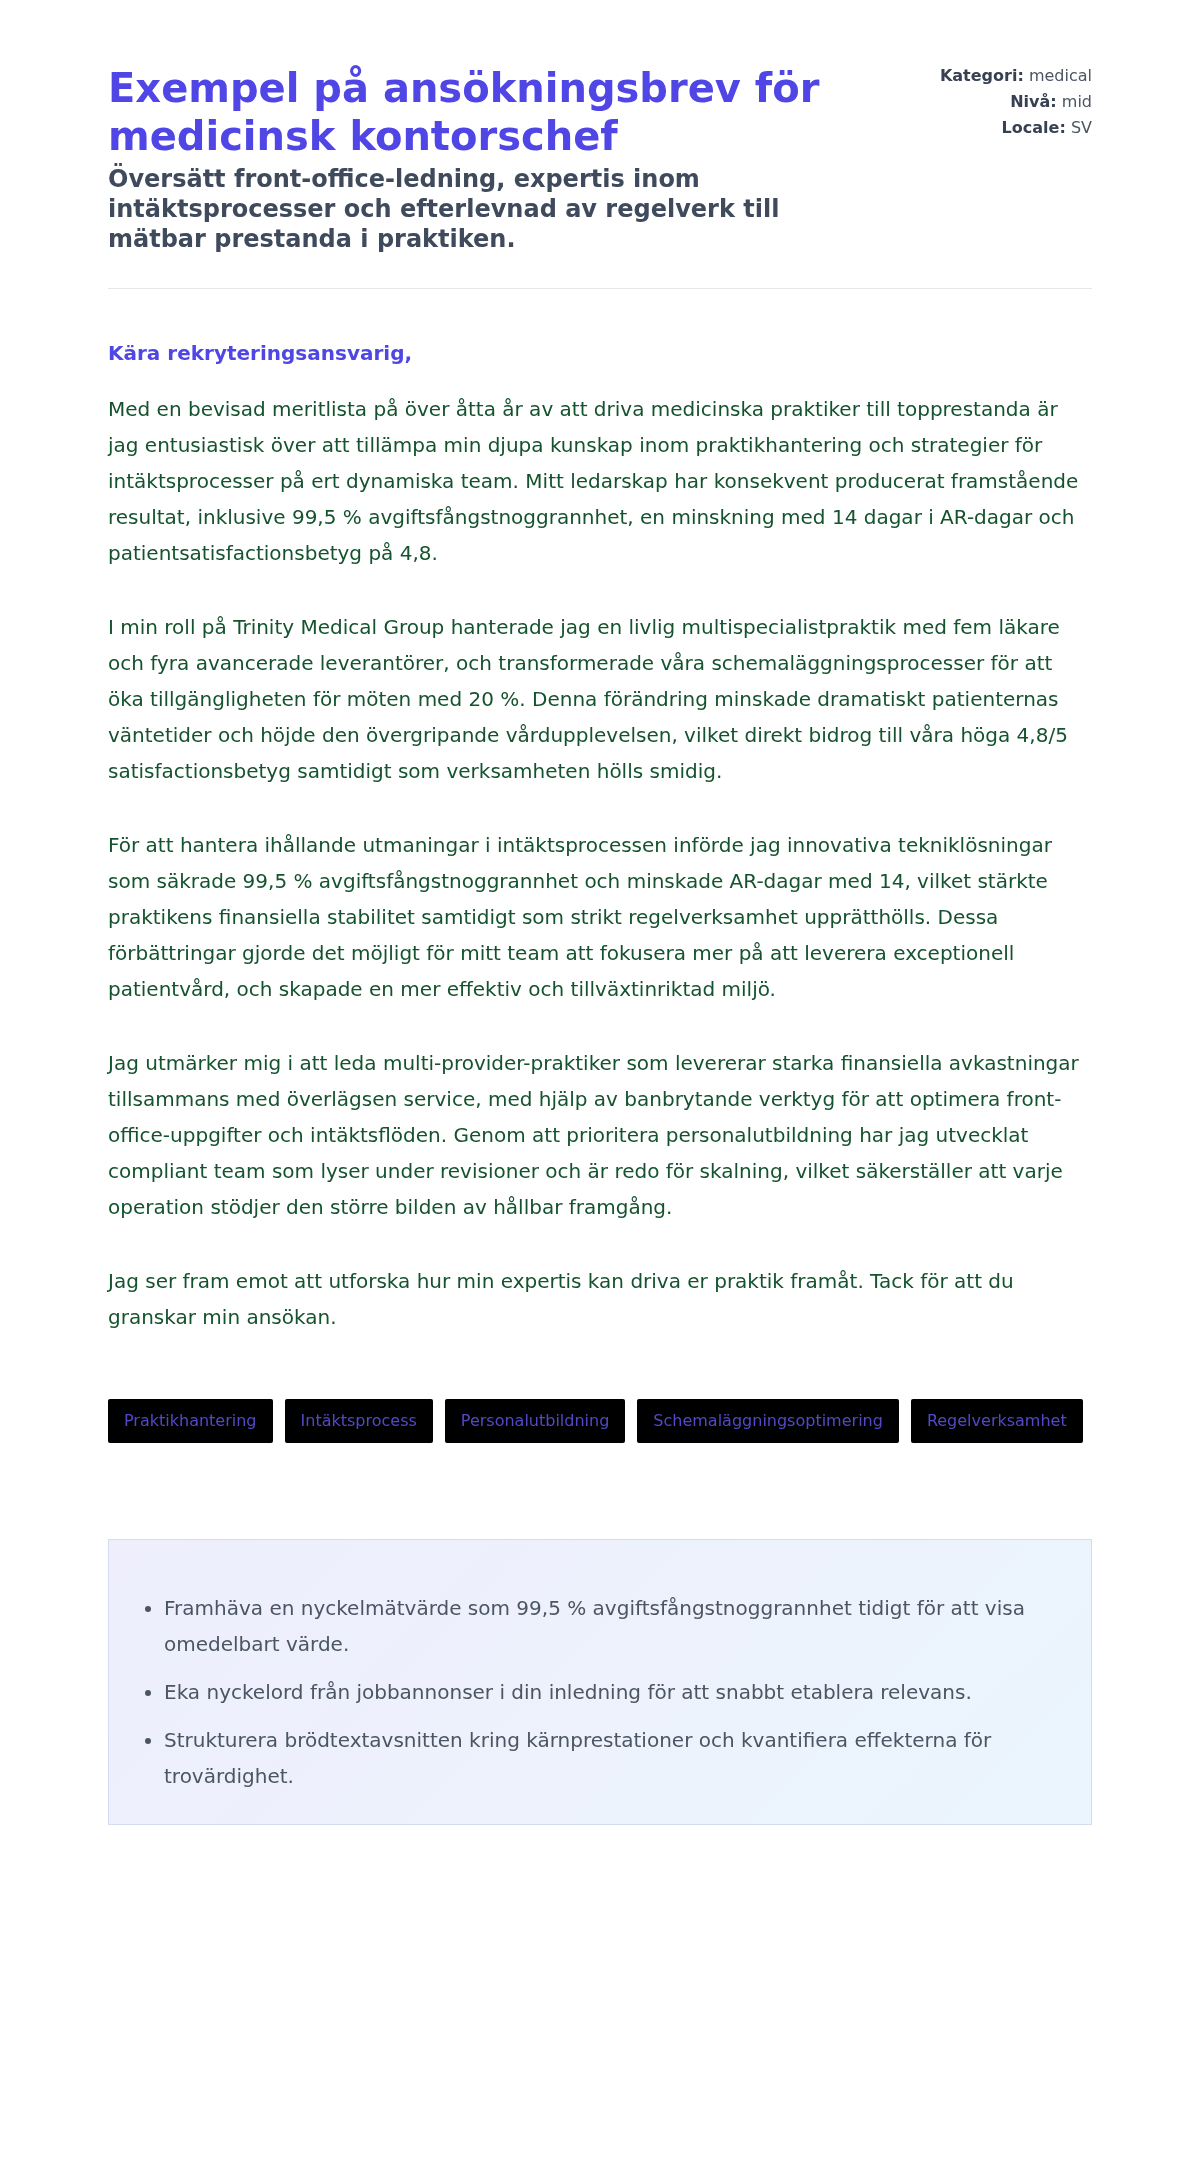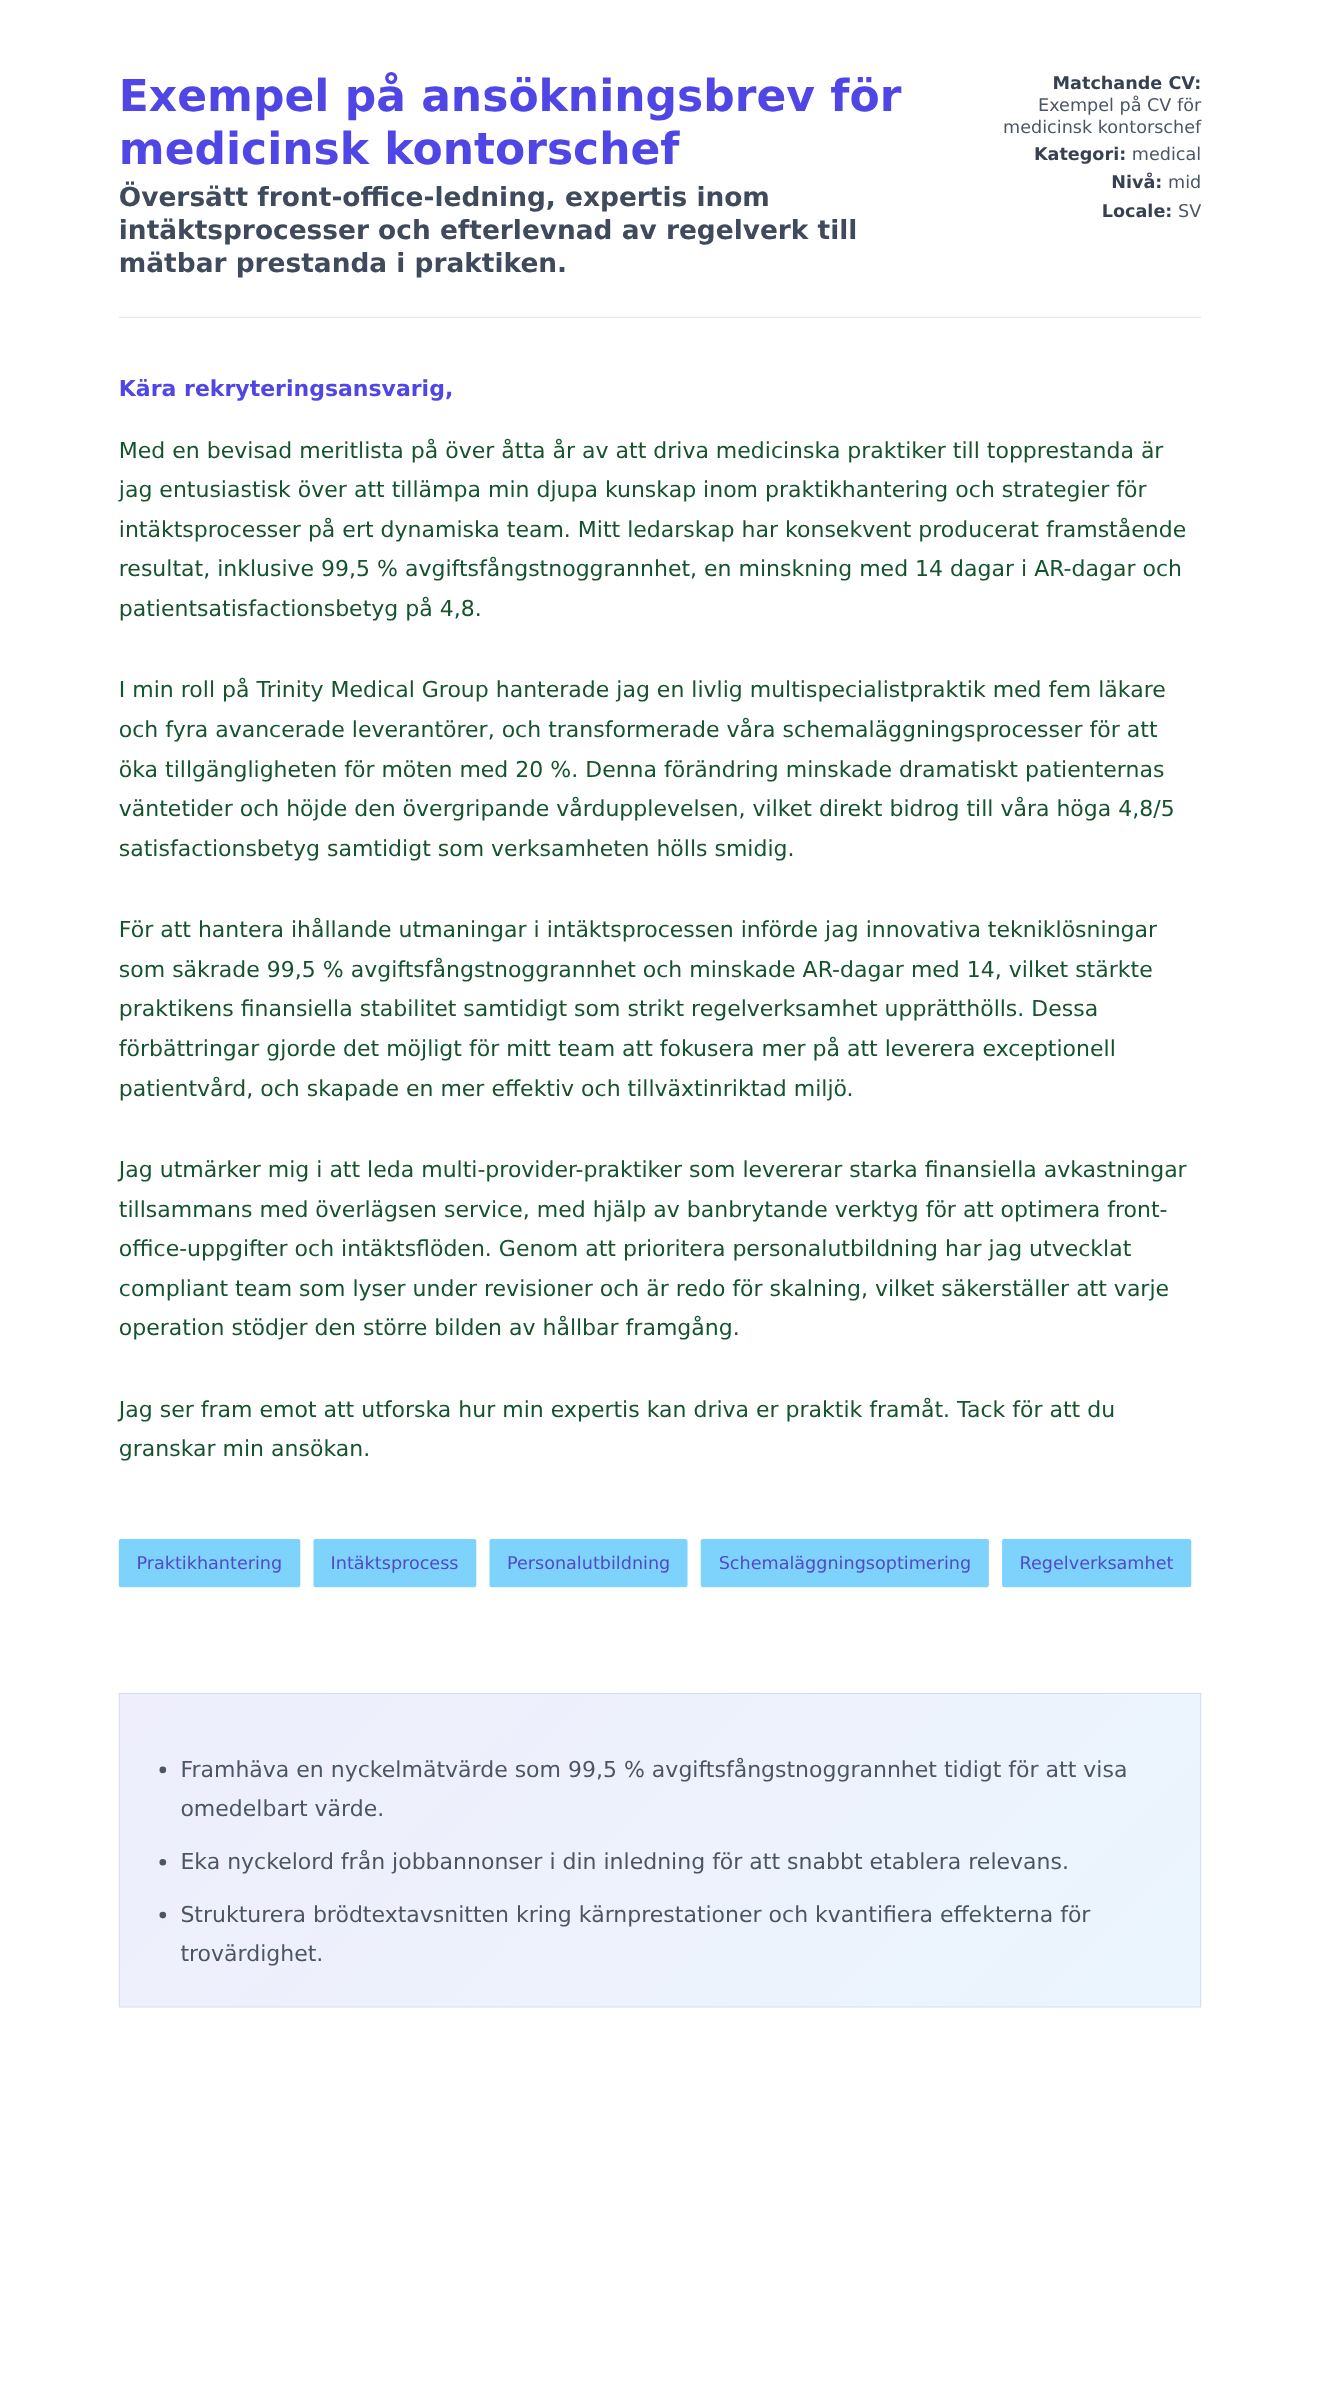--- a/index.html
+++ b/index.html
@@ -94,21 +94,21 @@
       line-height: 28px;
       color: #4b5563;
     }
     .tags {
       margin-top: 64px;
       display: flex;
       flex-wrap: wrap;
       gap: 12px 12px;
     }
     .tag {
-      background: #7dd3fc;
+      background: #000000;
       color: #4f46e5;
       color: #5149c7;
       font-size: 16px;
       line-height: 20px;
       padding: 12px 16px;
       border-radius: 2px;
     }
     .tips {
       margin-top: 96px;
       border: 1px solid #d5dcef;
@@ -138,24 +138,20 @@
 <body>
 
 <div class="page">
 
   <header class="header">
     <div class="header-left">
       <h1 class="page-title">Exempel på ansökningsbrev för medicinsk kontorschef</h1>
       <h2 class="page-subtitle">Översätt front-office-ledning, expertis inom intäktsprocesser och efterlevnad av regelverk till mätbar prestanda i praktiken.</h2>
     </div>
     <div class="meta">
-      <div class="meta-row cv">
-        <span class="meta-label">Matchande CV:</span>
-        <span class="meta-cv-value">Exempel på CV för medicinsk kontorschef</span>
-      </div>
       <div class="meta-row">
         <span class="meta-label">Kategori:</span>
         <span>medical</span>
       </div>
       <div class="meta-row">
         <span class="meta-label">Nivå:</span>
         <span>mid</span>
       </div>
       <div class="meta-row">
         <span class="meta-label">Locale:</span>

